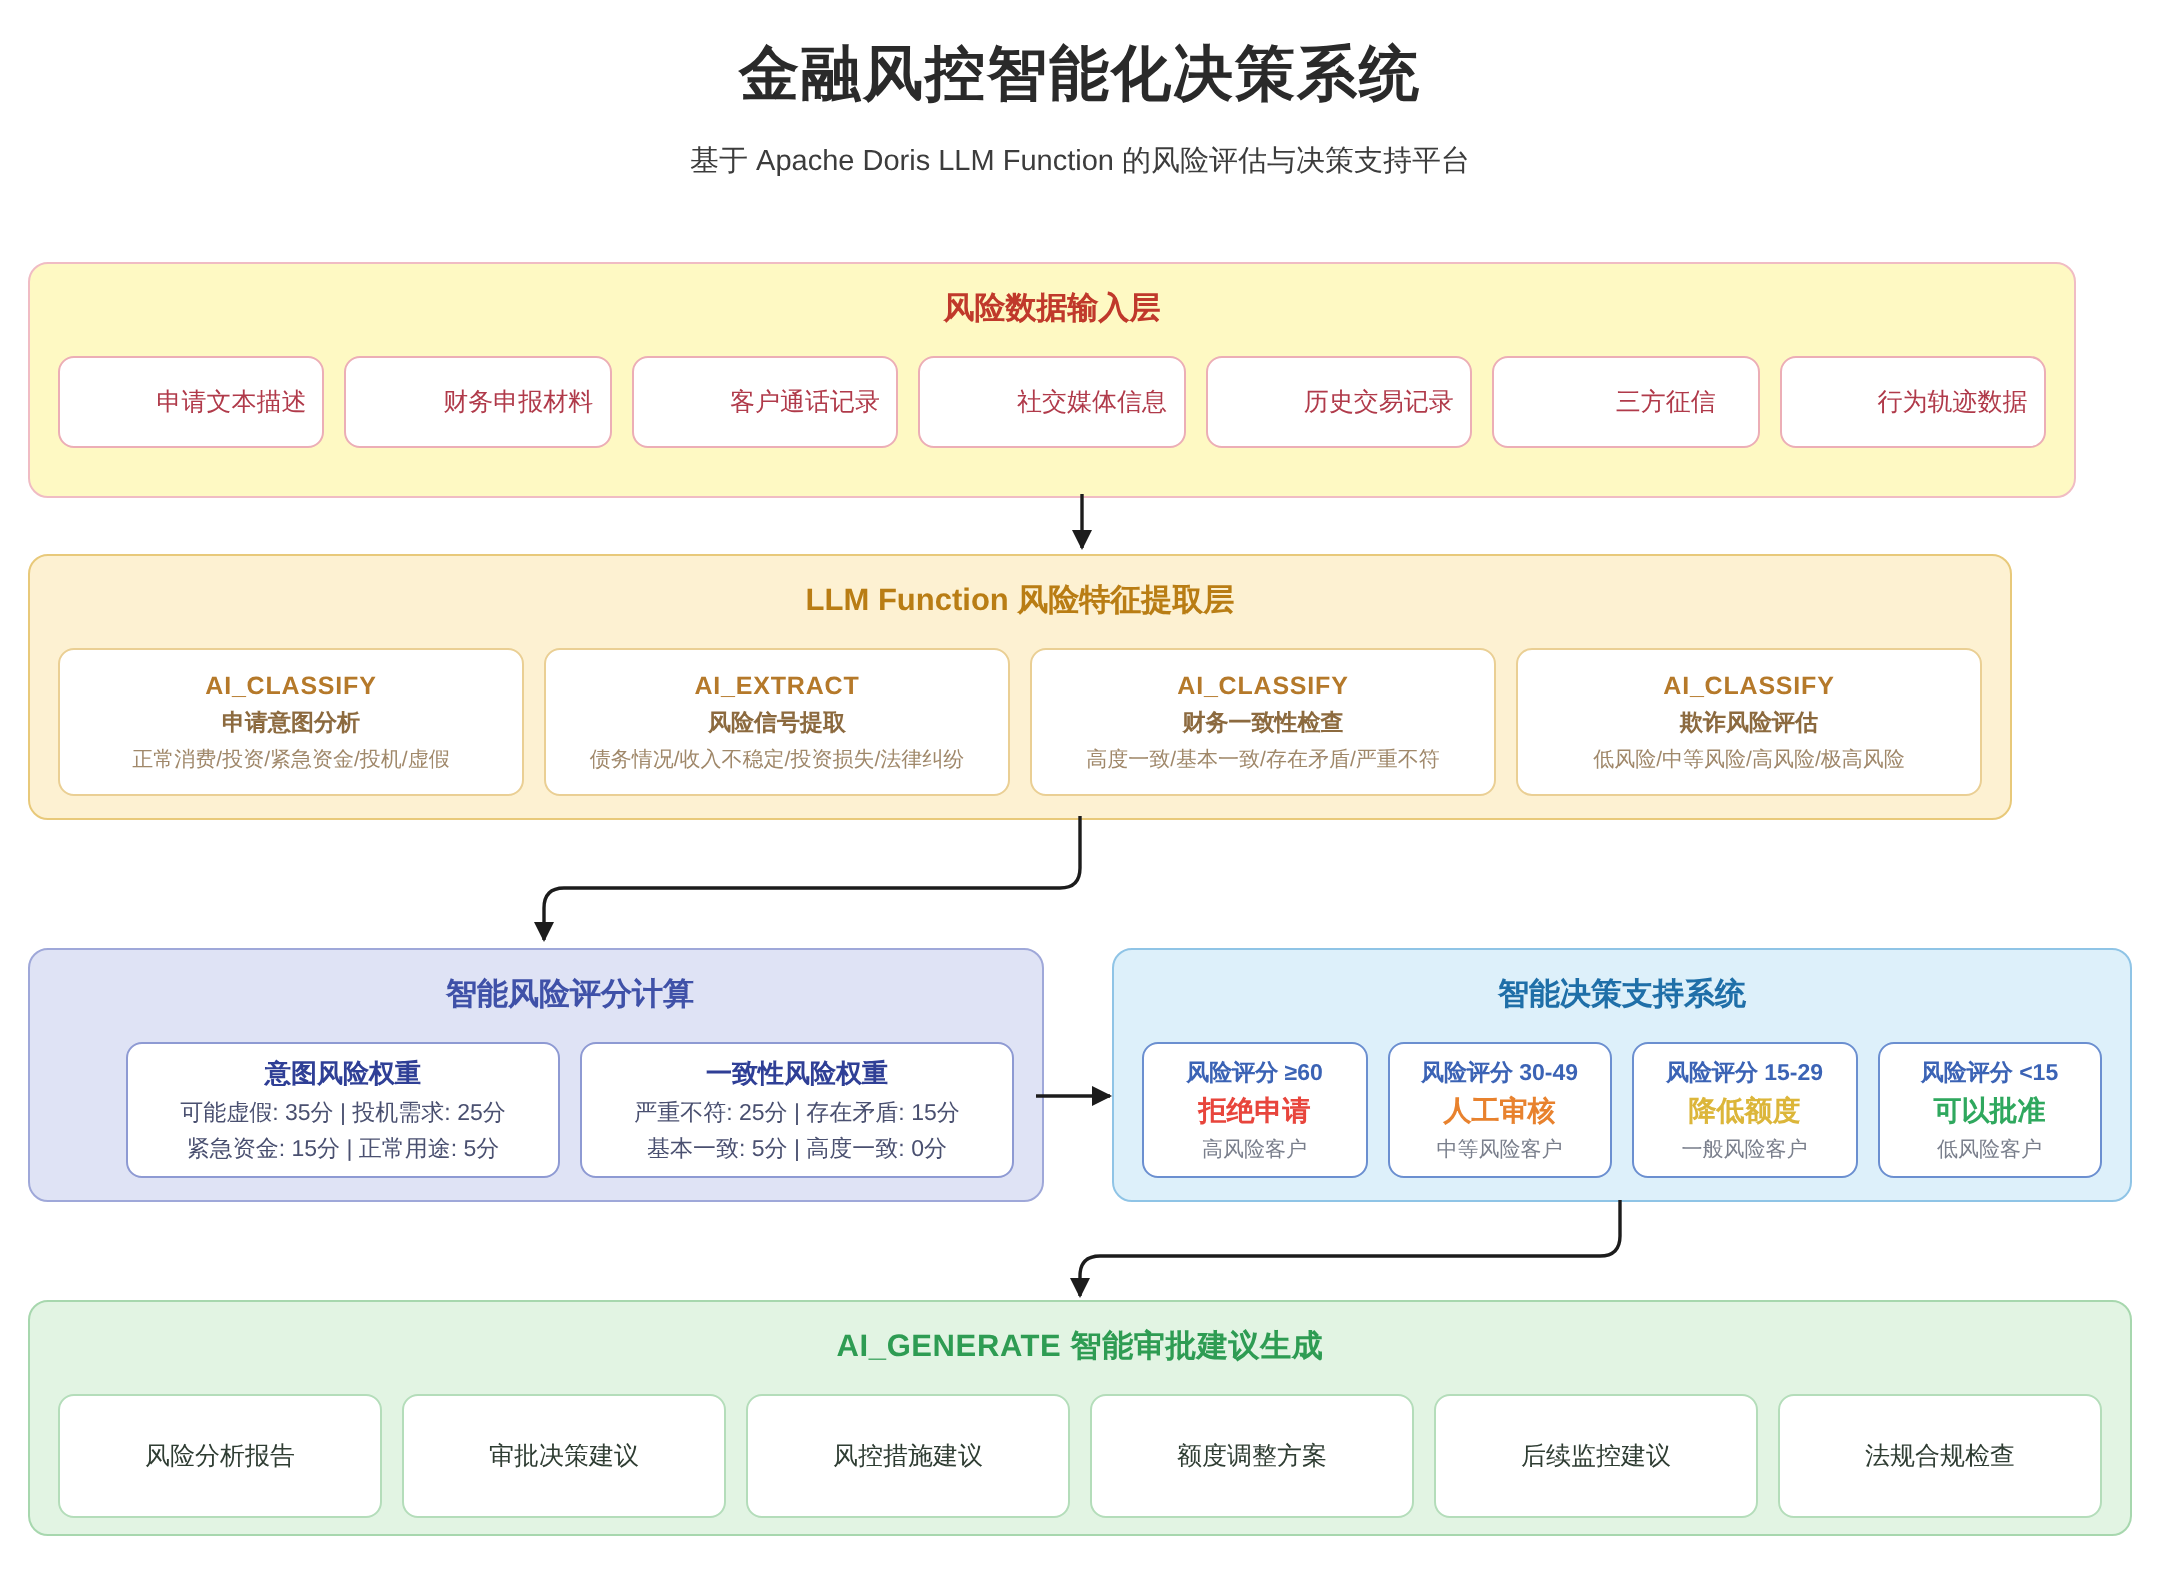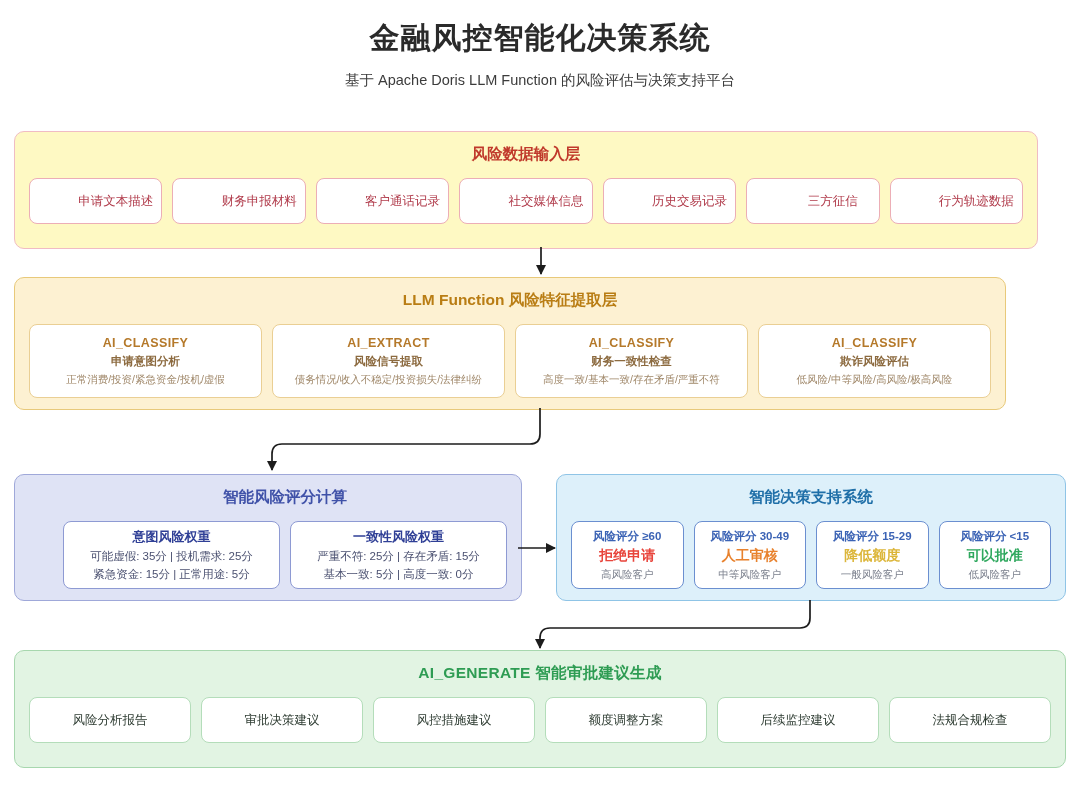--- a/index.html
+++ b/index.html
@@ -122,21 +122,21 @@
 
   
   #layer-generate {
     position: absolute; left: 14px; top: 650px; width: 1052px; height: 118px;
     background: #e2f4e3;
     border-color: #a7d7ae;
   }
   #layer-generate .layer-title { color: #2e9c53; letter-spacing: .3px; }
   #layer-generate .cell {
     border: 1.3px solid #b4ddba;
-    height: 46px;
+    height: 62px;
     font-size: 12.5px;
     color: #2f3d33;
     text-align: right;
   }
 
   
   .connector { position: absolute; pointer-events: none; }
   #conn-1 { left: 500px; top: 246px; width: 90px; height: 36px; }
   #conn-2 { left: 250px; top: 406px; width: 320px; height: 74px; }
   #conn-3 { left: 515px; top: 530px; width: 50px; height: 36px; }

